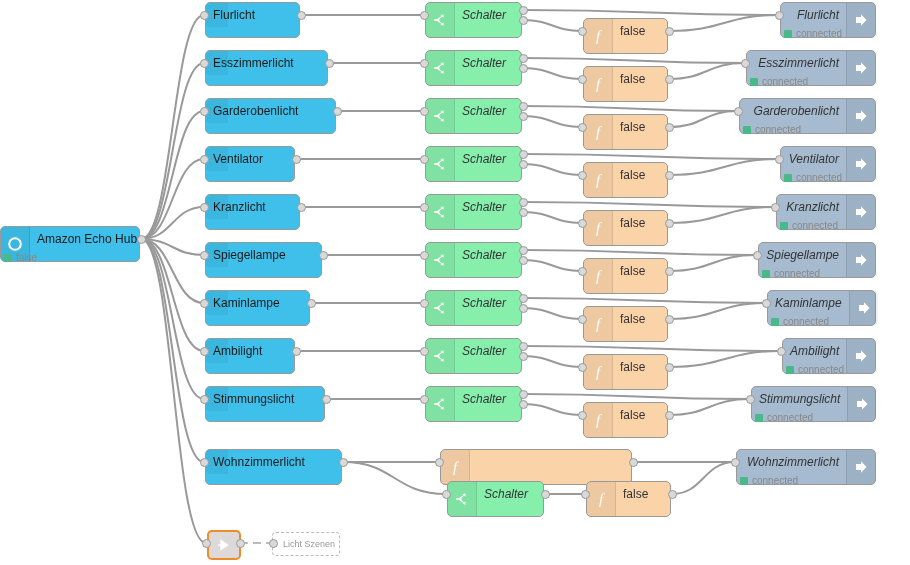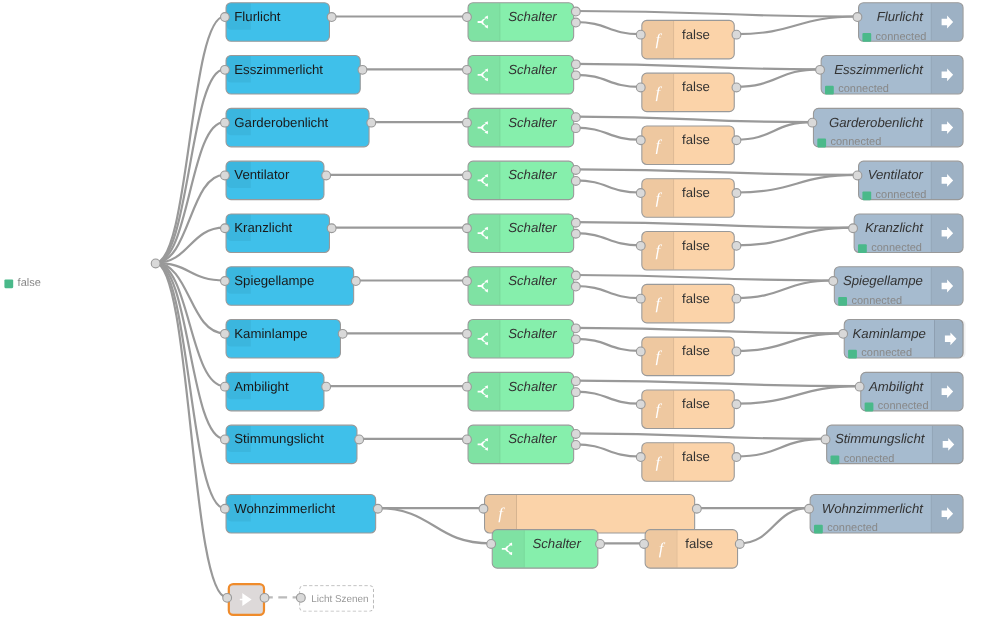--- a/index.html
+++ b/index.html
@@ -143,20 +143,28 @@
       <path d="M669,415 C709.5,415 709.5,399 750,399" stroke="#999999" stroke-width="2" fill="none"></path>
       <path d="M141,239 C172.5,239 172.5,462 204,462" stroke="#999999" stroke-width="2" fill="none"></path>
       <path d="M343,462 C391,462 391,462 439,462" stroke="#999999" stroke-width="2" fill="none"></path>
       <path d="M343,462 C394.5,462 394.5,494 446,494" stroke="#999999" stroke-width="2" fill="none"></path>
       <path d="M545,494 C570,494 560,494 585,494" stroke="#999999" stroke-width="2" fill="none"></path>
       <path d="M633,462 C684,462 684,462 735,462" stroke="#999999" stroke-width="2" fill="none"></path>
       <path d="M672,494 C703.5,494 703.5,462 735,462" stroke="#999999" stroke-width="2" fill="none"></path>
       <path d="M141,239 C173.5,239 173.5,543 206,543" stroke="#999999" stroke-width="2" fill="none"></path>
       <path d="M240,543 L272,543" stroke="#bbbbbb" stroke-width="2" stroke-dasharray="8,5" fill="none"></path>
     </svg>
+<div class="node n-blue" style="left: 0px; top: 226px; width: 140px;">
+      <div class="icon-box">
+        <svg class="ic" width="16" height="16" viewBox="0 0 16 16">
+          <circle cx="8" cy="8" r="5.8" fill="none" stroke="#ffffff" stroke-width="2"></circle>
+        </svg>
+      </div>
+      <div class="label">Amazon Echo Hub</div>
+    </div>
     <div class="port" style="left: 136.5px; top: 234.5px;"></div>
     <div class="status" style="left: 4px; top: 252px;">
       <span class="dot"></span>
       <span>false</span>
     </div>
     <div class="node n-blue" style="left: 205px; top: 2px; width: 95px;">
       <div class="label">Flurlicht</div>
     </div>
     <div style="position: absolute; left: 206px; top: 3px; width: 22px; height: 24px; background: rgba(0, 0, 0, 0.05); border-radius: 4px 0px 0px 4px;"></div>
     <div class="port" style="left: 199.5px; top: 10.5px;"></div>

